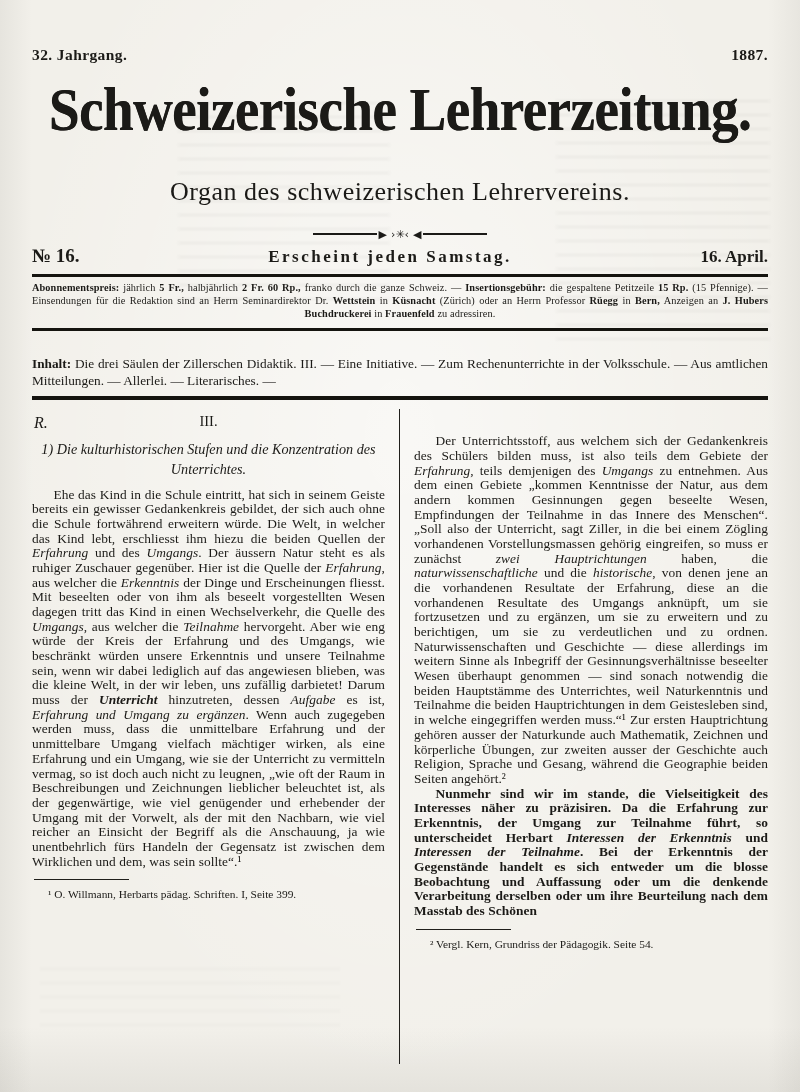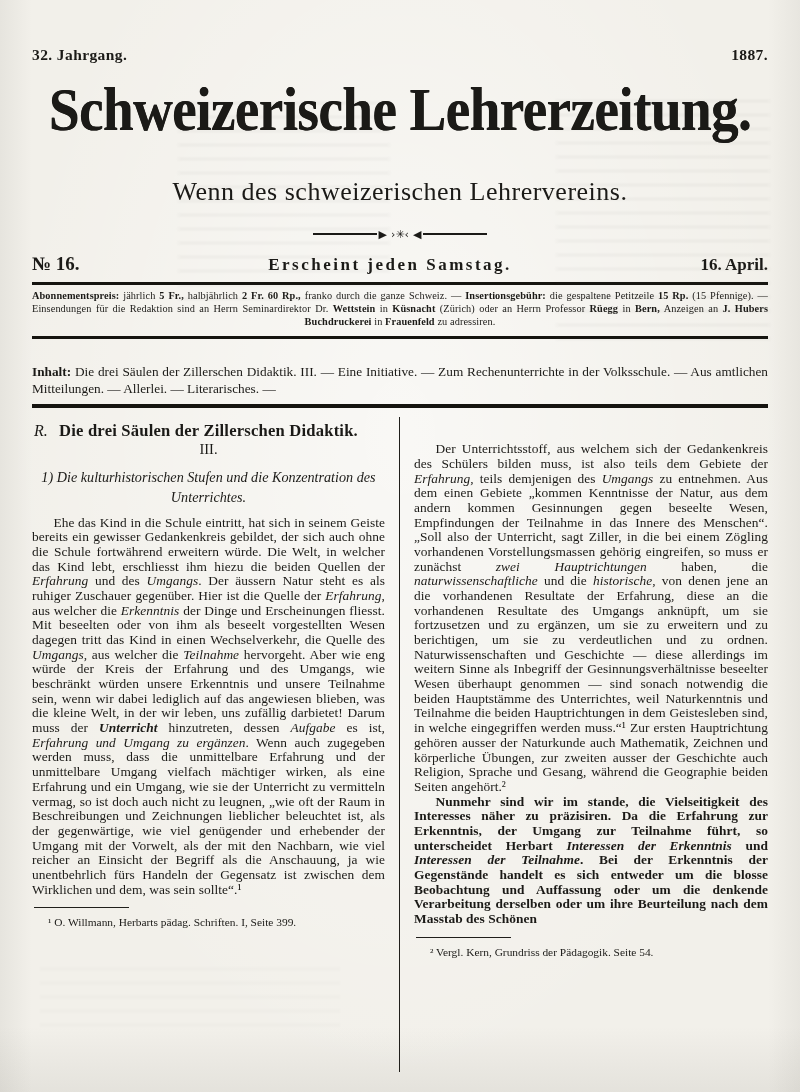--- a/index.html
+++ b/index.html
@@ -22,21 +22,21 @@
   .b3{left:40px;top:960px;width:300px;height:70px;opacity:.04;}
 
   
   .topline{display:flex;justify-content:space-between;font-weight:bold;font-size:15.5px;letter-spacing:.4px;}
   .title{text-align:center;font-size:55px;font-weight:bold;letter-spacing:-.5px;margin-top:10px;
     transform:scaleY(1.12);transform-origin:top center;text-shadow:.4px 0 0 currentColor;}
   .subtitle{text-align:center;font-size:26px;margin-top:40px;letter-spacing:.5px;}
   .ornament{display:flex;align-items:center;justify-content:center;margin-top:20px;height:14px;}
   .orn-line{width:64px;height:1.6px;background:#1b1a17;}
   .orn-glyph{font-family:"DejaVu Sans",sans-serif;font-size:11px;line-height:1;padding:0 2px;}
-  .mast{display:flex;justify-content:space-between;align-items:baseline;margin-top:12px;font-weight:bold;}
+  .mast{display:flex;justify-content:space-between;align-items:baseline;margin-top:4px;font-weight:bold;}
   .mast .issue{font-size:19px;}
   .mast .freq{font-size:17px;letter-spacing:2.5px;}
   .mast .date{font-size:17px;}
 
   .rule-heavy{border:0;border-top:3px solid #15140f;margin:7px 0 0 0;}
   .rule-heavier{border:0;border-top:4.5px solid #15140f;margin:6px 0 0 0;}
 
   .imprint{font-size:10.3px;line-height:1.28;margin-top:4px;text-align:justify;text-align-last:center;letter-spacing:.1px;}
   .contents{font-size:13.3px;line-height:1.35;margin-top:24px;text-align:justify;}
 
@@ -70,21 +70,21 @@
   <div class="bleed b1"></div>
   <div class="bleed b2"></div>
   <div class="bleed b3"></div>
 
   <div class="topline">
     <span>32. Jahrgang.</span>
     <span>1887.</span>
   </div>
 
   <div class="title">Schweizerische Lehrerzeitung.</div>
-  <div class="subtitle">Wenn des schweizerischen Lehrervereins.</div>
+  <div class="subtitle">Organ des schweizerischen Lehrervereins.</div>
 
   <div class="ornament">
     <span class="orn-line"></span>
     <span class="orn-glyph">▶</span>
     <span class="orn-glyph">›✳‹</span>
     <span class="orn-glyph">◀</span>
     <span class="orn-line"></span>
   </div>
 
   <div class="mast">
@@ -101,21 +101,20 @@
 
   <div class="contents"><span class="seg-b">Inhalt: </span><span>Die drei Säulen der Zillerschen Didaktik. III. — Eine Initiative. — Zum Rechenunterrichte in der Volksschule. — Aus amtlichen Mitteilungen. — Allerlei. — Literarisches. —</span></div>
 
   <hr class="rule-heavier">
 
   <div class="cols">
 
     <div class="col col-left">
       <div class="art-headrow">
         <span class="art-author">R.</span>
-        <span class="art-head">Die drei Säulen der Zillerschen Didaktik.</span>
       </div>
       <div class="art-part">III.</div>
       <div class="art-section">1) Die kulturhistorischen Stufen und die Konzentration des Unterrichtes.</div>
       <div class="body-par"><span>Ehe das Kind in die Schule eintritt, hat sich in seinem Geiste bereits ein gewisser Gedankenkreis gebildet, der sich auch ohne die Schule fortwährend erweitern würde. Die Welt, in welcher das Kind lebt, erschliesst ihm hiezu die beiden Quellen der </span><span class="seg-i">Erfahrung</span><span> und des </span><span class="seg-i">Umgangs</span><span>. Der äussern Natur steht es als ruhiger Zuschauer gegenüber. Hier ist die Quelle der </span><span class="seg-i">Erfahrung</span><span>, aus welcher die </span><span class="seg-i">Erkenntnis</span><span> der Dinge und Erscheinungen fliesst. Mit beseelten oder von ihm als beseelt vorgestellten Wesen dagegen tritt das Kind in einen Wechselverkehr, die Quelle des </span><span class="seg-i">Umgangs</span><span>, aus welcher die </span><span class="seg-i">Teilnahme</span><span> hervorgeht. Aber wie eng würde der Kreis der Erfahrung und des Umgangs, wie beschränkt würden unsere Erkenntnis und unsere Teilnahme sein, wenn wir dabei lediglich auf das angewiesen blieben, was die kleine Welt, in der wir leben, uns zufällig darbietet! Darum muss der </span><span class="seg-bi">Unterricht</span><span> hinzutreten, dessen </span><span class="seg-i">Aufgabe</span><span> es ist, </span><span class="seg-i">Erfahrung und Umgang zu ergänzen</span><span>. Wenn auch zugegeben werden muss, dass die unmittelbare Erfahrung und der unmittelbare Umgang vielfach mächtiger wirken, als eine Erfahrung und ein Umgang, wie sie der Unterricht zu vermitteln vermag, so ist doch auch nicht zu leugnen, „wie oft der Raum in Beschreibungen und Zeichnungen lieblicher beleuchtet ist, als der gegenwärtige, wie viel genügender und erhebender der Umgang mit der Vorwelt, als der mit den Nachbarn, wie viel reicher an Einsicht der Begriff als die Anschauung, ja wie unentbehrlich fürs Handeln der Gegensatz ist zwischen dem Wirklichen und dem, was sein sollte“.¹</span></div>
       <hr class="fn-sep">
       <div class="footnote">¹ O. Willmann, Herbarts pädag. Schriften. I, Seite 399.</div>
     </div>
 
     <div class="col col-right">
       <div class="body-par"><span>Der Unterrichtsstoff, aus welchem sich der Gedankenkreis des Schülers bilden muss, ist also teils dem Gebiete der </span><span class="seg-i">Erfahrung</span><span>, teils demjenigen des </span><span class="seg-i">Umgangs</span><span> zu entnehmen. Aus dem einen Gebiete „kommen Kenntnisse der Natur, aus dem andern kommen Gesinnungen gegen beseelte Wesen, Empfindungen der Teilnahme in das Innere des Menschen“. „Soll also der Unterricht, sagt Ziller, in die bei einem Zögling vorhandenen Vorstellungsmassen gehörig eingreifen, so muss er zunächst </span><span class="seg-i">zwei Hauptrichtungen</span><span> haben, die </span><span class="seg-i">naturwissenschaftliche</span><span> und die </span><span class="seg-i">historische</span><span>, von denen jene an die vorhandenen Resultate der Erfahrung, diese an die vorhandenen Resultate des Umgangs anknüpft, um sie fortzusetzen und zu ergänzen, um sie zu erweitern und zu berichtigen, um sie zu verdeutlichen und zu ordnen. Naturwissenschaften und Geschichte — diese allerdings im weitern Sinne als Inbegriff der Gesinnungsverhältnisse beseelter Wesen überhaupt genommen — sind sonach notwendig die beiden Hauptstämme des Unterrichtes, weil Naturkenntnis und Teilnahme die beiden Hauptrichtungen in dem Geistesleben sind, in welche eingegriffen werden muss.“¹ Zur ersten Hauptrichtung gehören ausser der Naturkunde auch Mathematik, Zeichnen und körperliche Übungen, zur zweiten ausser der Geschichte auch Religion, Sprache und Gesang, während die Geographie beiden Seiten angehört.²</span></div>

